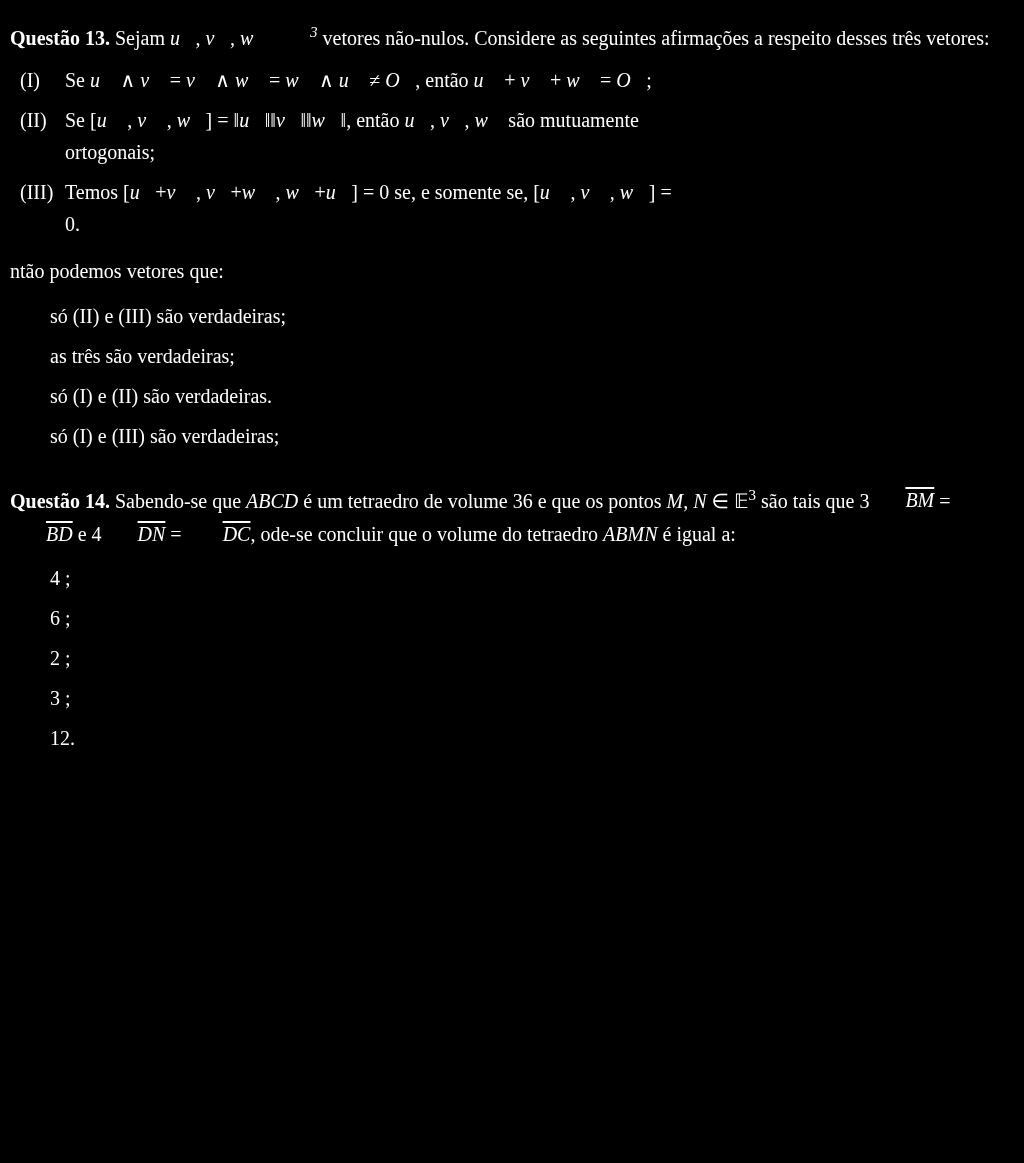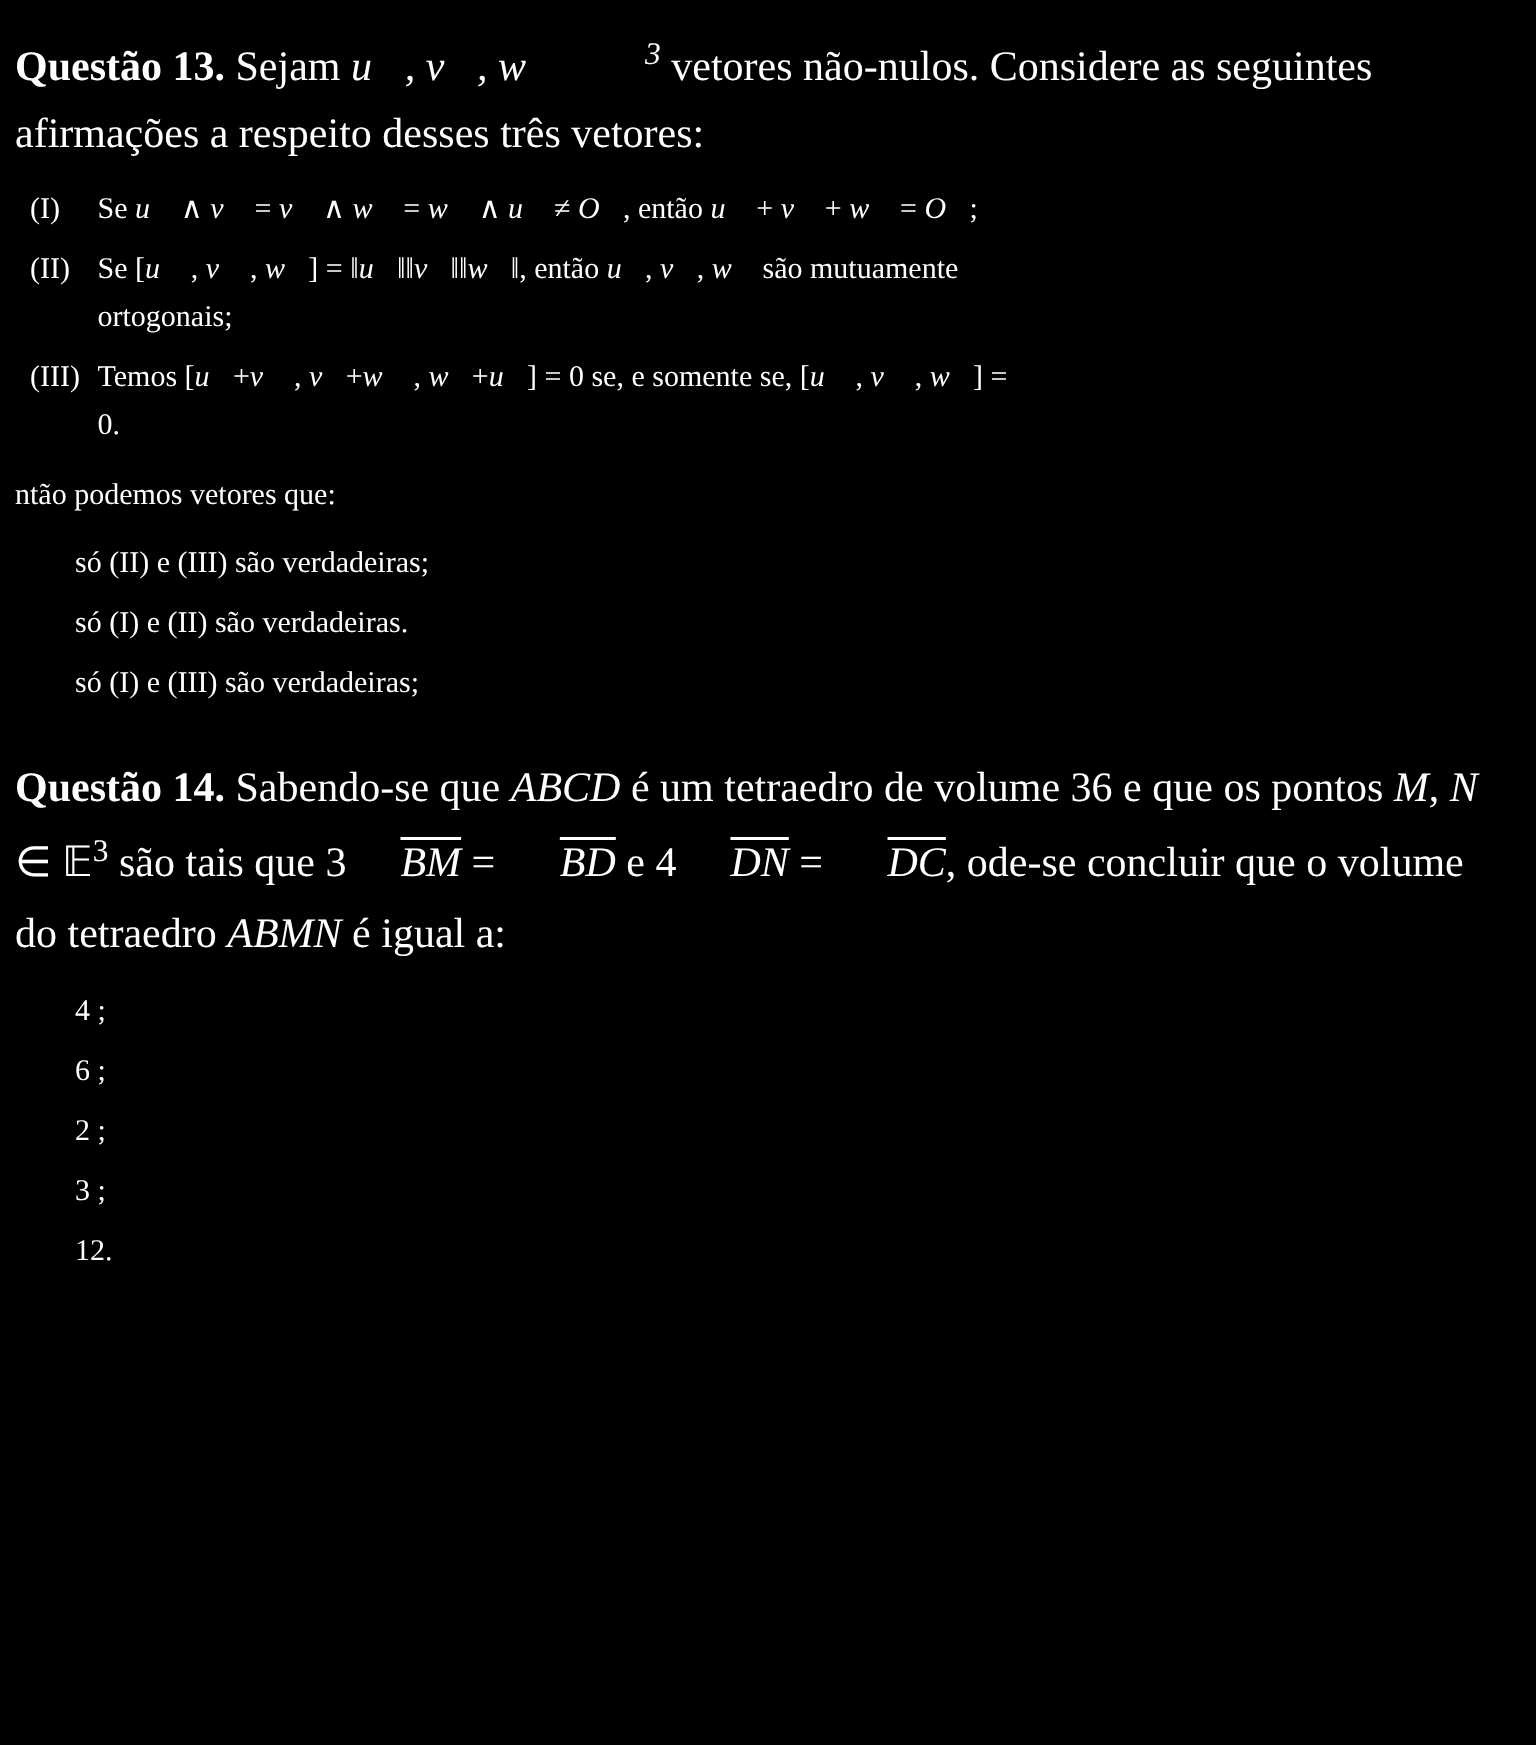--- a/index.html
+++ b/index.html
@@ -21,21 +21,21 @@
 
     .page-content {
       width: 100%;
     }
 
     .question-block {
       margin-bottom: 30px;
     }
 
     .question-title {
-      font-size: 28px;
+      font-size: 20px;
       line-height: 1.6;
       margin-bottom: 10px;
     }
 
     .question-title strong {
       font-weight: bold;
     }
 
     .statement-list {
       margin-left: 10px;
@@ -138,20 +138,24 @@
       ntão podemos vetores que:
     </div>
 
     <div class="options-list">
       <div class="option-item">
         <span class="option-bullet"></span>
         <span>só (II) e (III) são verdadeiras;</span>
       </div>
       <div class="option-item">
         <span class="option-bullet"></span>
+        <span>as três são verdadeiras;</span>
+      </div>
+      <div class="option-item">
+        <span class="option-bullet"></span>
         <span>só (I) e (II) são verdadeiras.</span>
       </div>
       <div class="option-item">
         <span class="option-bullet"></span>
         <span>só (I) e (III) são verdadeiras;</span>
       </div>
     </div>
   </div>
 
   <div class="question-block">

